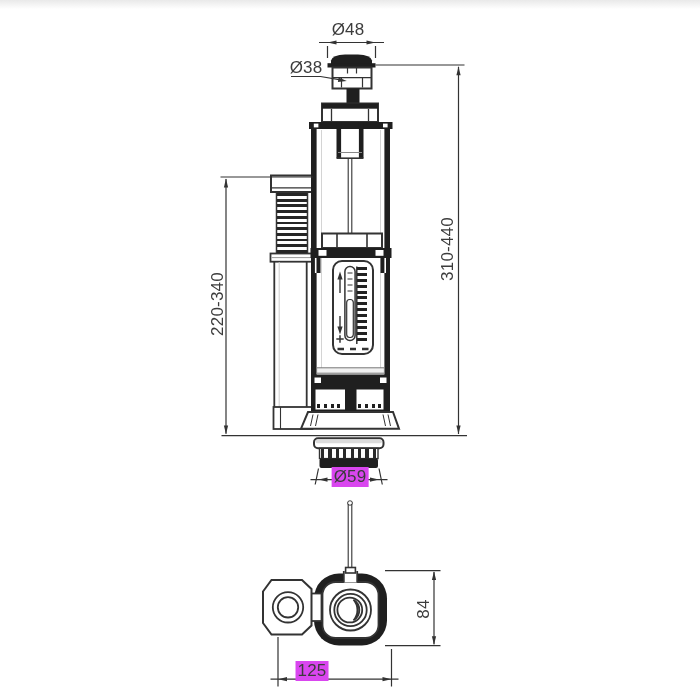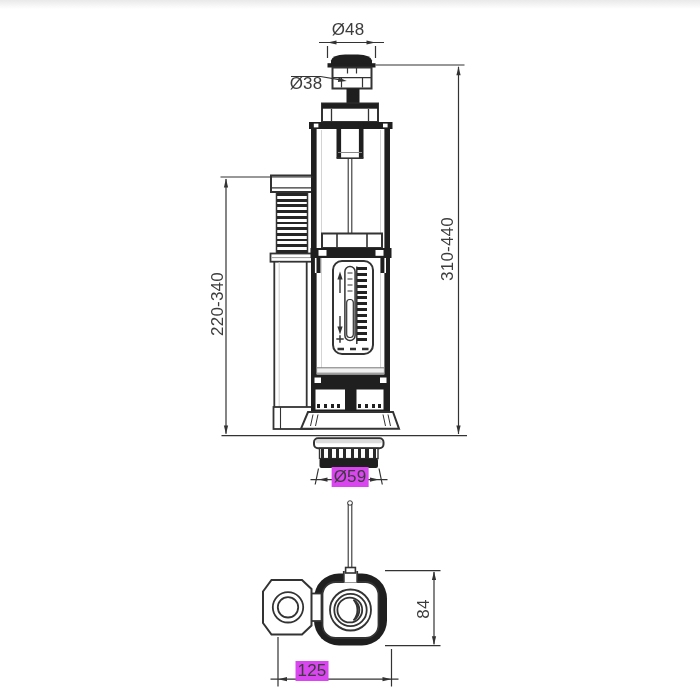--- a/index.html
+++ b/index.html
@@ -187,19 +187,19 @@
     </g>
   </svg>
 
   <div class="pat ovf-threads"></div>
   <div class="pat ruler"></div>
   <div class="pat teeth-l"></div>
   <div class="pat teeth-r"></div>
   <div class="pat outlet-threads"></div>
 
   <div class="dim-label" style="left:348px;top:30px;">Ø48</div>
-  <div class="dim-label" style="left:306px;top:68px;margin-top:16px;">Ø38</div>
+  <div class="dim-label" style="left:306px;top:68px;">Ø38</div>
   <div class="dim-label vert" style="left:448px;top:248.5px;">310-440</div>
   <div class="dim-label vert" style="left:217.5px;top:304px;">220-340</div>
   <div class="dim-label bg" style="left:350px;top:477px;">Ø59</div>
   <div class="dim-label vert" style="left:423.5px;top:608.5px;">84</div>
   <div class="dim-label bg" style="left:312px;top:670.5px;">125</div>
 </div>
 
 </body></html>

